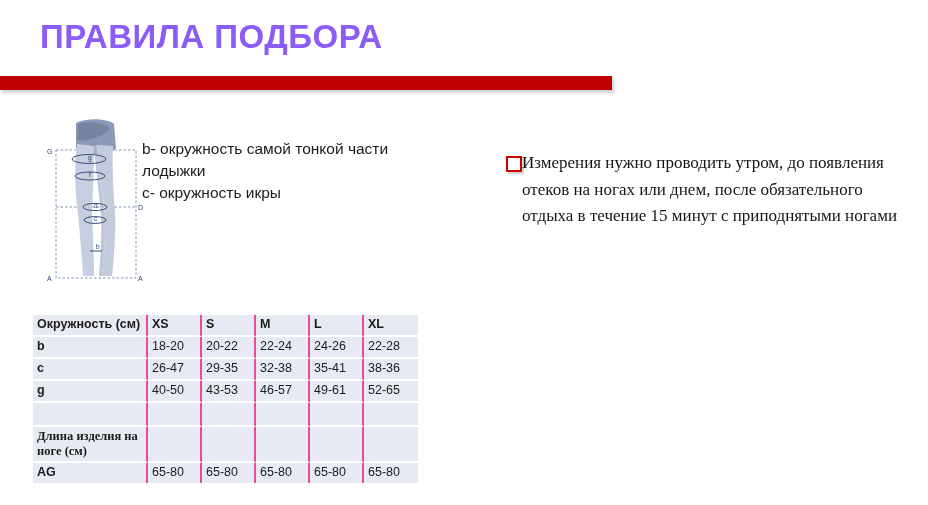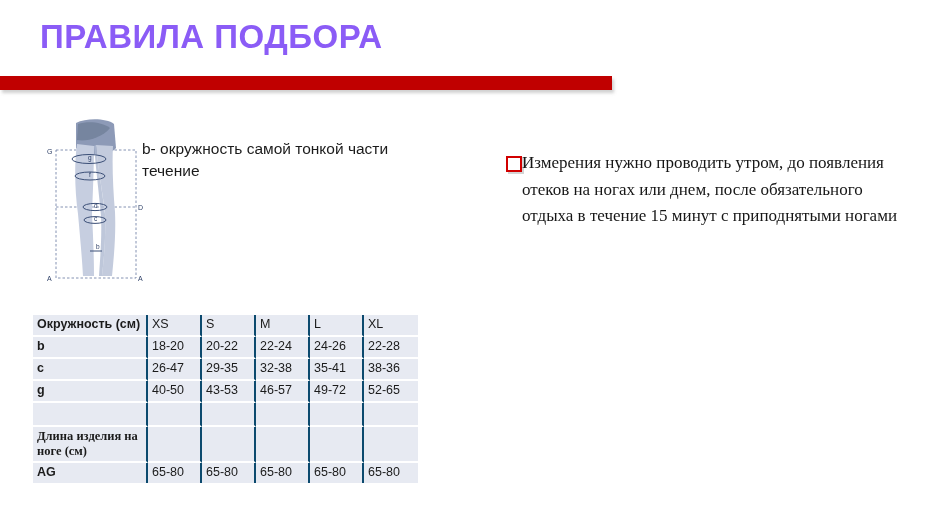--- a/index.html
+++ b/index.html
@@ -103,35 +103,35 @@
     border-spacing: 0;
     background: #e7eaf2;
     font-size: 12.5px;
     table-layout: fixed;
   }
   #size-table td, #size-table th {
     background: #e7eaf2;
     padding: 2px 0 2px 4px;
     text-align: left;
     vertical-align: top;
-    border-right: 2px solid #0c4a6e;
+    border-right: 2px solid #ec4899;
     border-bottom: 2px solid #ffffff;
     color: #1b1b1b;
     font-weight: normal;
     height: 16px;
     line-height: 15px;
   }
   #size-table td:last-child, #size-table th:last-child {
     border-right: none;
   }
   #size-table tr:last-child td { border-bottom: none; }
   #size-table .lbl {
     font-weight: bold;
   }
-  #size-table thead th { font-weight: normal; }
+  #size-table thead th { font-weight: bold; }
   #size-table col.c-label { width: 115px; }
   #size-table col.c-size  { width: 54px; }
   #size-table tr.spacer td { height: 18px; }
   #size-table tr.section td { height: 30px; font-family: Liberation Serif, serif; }
 </style>
 </head>
 <body>
 
 <div class="slide">
 
@@ -177,21 +177,22 @@
       <g fill="#2c3e66" font-family="'Liberation Sans', sans-serif" font-size="7">
         <text x="3" y="36">G</text>
         <text x="94" y="92">D</text>
         <text x="3" y="163">A</text>
         <text x="94" y="163">A</text>
       </g>
     </svg>
   </div>
 
   <div id="legend-block">
-    <div>b- окружность самой тонкой части течение</div>
+    <div>b- окружность самой тонкой части лодыжки</div>
+    <div>c- окружность икры</div>
   </div>
 
   <div id="bullet-block">
     <span id="bullet-marker"></span>
     <span id="bullet-text"> Измерения нужно проводить утром, до появления отеков на ногах или днем, после обязательного отдыха в течение 15 минут с приподнятыми ногами</span>
   </div>
 
   <table id="size-table">
     <colgroup>
       <col class="c-label">
@@ -226,21 +227,21 @@
         <td>29-35</td>
         <td>32-38</td>
         <td>35-41</td>
         <td>38-36</td>
       </tr>
       <tr>
         <td class="lbl">g</td>
         <td>40-50</td>
         <td>43-53</td>
         <td>46-57</td>
-        <td>49-72</td>
+        <td>49-61</td>
         <td>52-65</td>
       </tr>
       <tr class="spacer">
         <td></td>
         <td></td>
         <td></td>
         <td></td>
         <td></td>
         <td></td>
       </tr>

